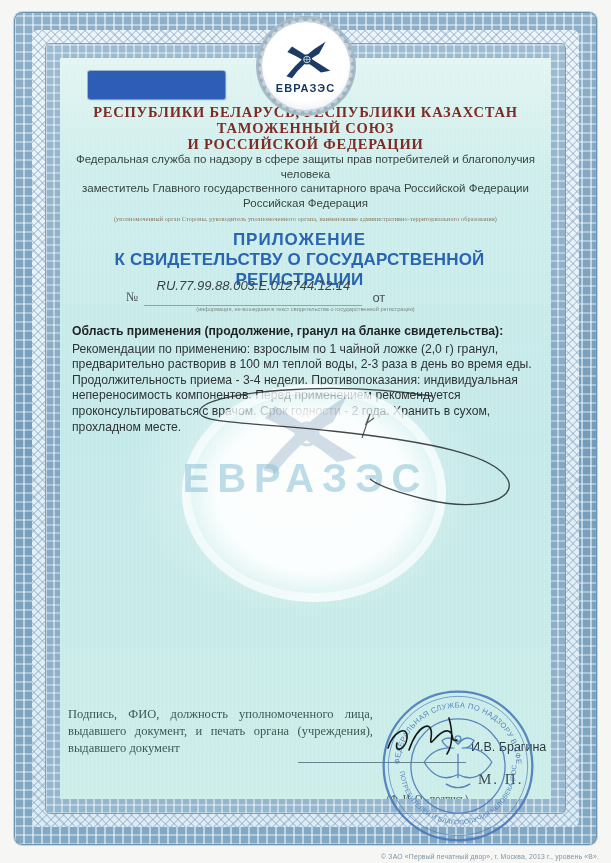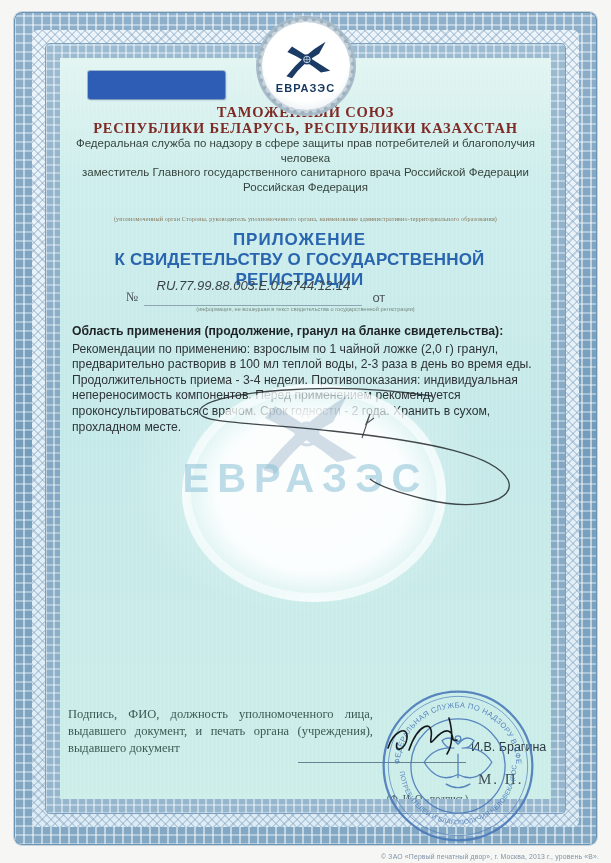--- a/index.html
+++ b/index.html
@@ -101,22 +101,23 @@
 <div class="page">
 
   <div class="frame1">
     <div class="frame2">
       <div class="frame3">
         <div class="inner">
 
           <div class="hologram"></div>
 
           <div class="header">
+            <div class="hdr-red">РЕСПУБЛИКИ БЕЛАРУСЬ, РЕСПУБЛИКИ КАЗАХСТАН</div>
             <div class="hdr-red">ТАМОЖЕННЫЙ СОЮЗ</div>
-            <div class="hdr-red">РЕСПУБЛИКИ БЕЛАРУСЬ, РЕСПУБЛИКИ КАЗАХСТАН</div>
+            <div class="hdr-red">И РОССИЙСКОЙ ФЕДЕРАЦИИ</div>
             <div class="hdr-auth-block">
               <div class="hdr-auth">Федеральная служба по надзору в сфере защиты прав потребителей и благополучия человека</div>
               <div class="hdr-auth">заместитель Главного государственного санитарного врача Российской Федерации</div>
               <div class="hdr-auth">Российская Федерация</div>
             </div>
           </div>
           <div class="caption1 tiny-caption">(уполномоченный орган Стороны, руководитель уполномоченного органа, наименование административно-территориального образования)</div>
 
           <div class="title">
             <div class="t1">ПРИЛОЖЕНИЕ</div>

